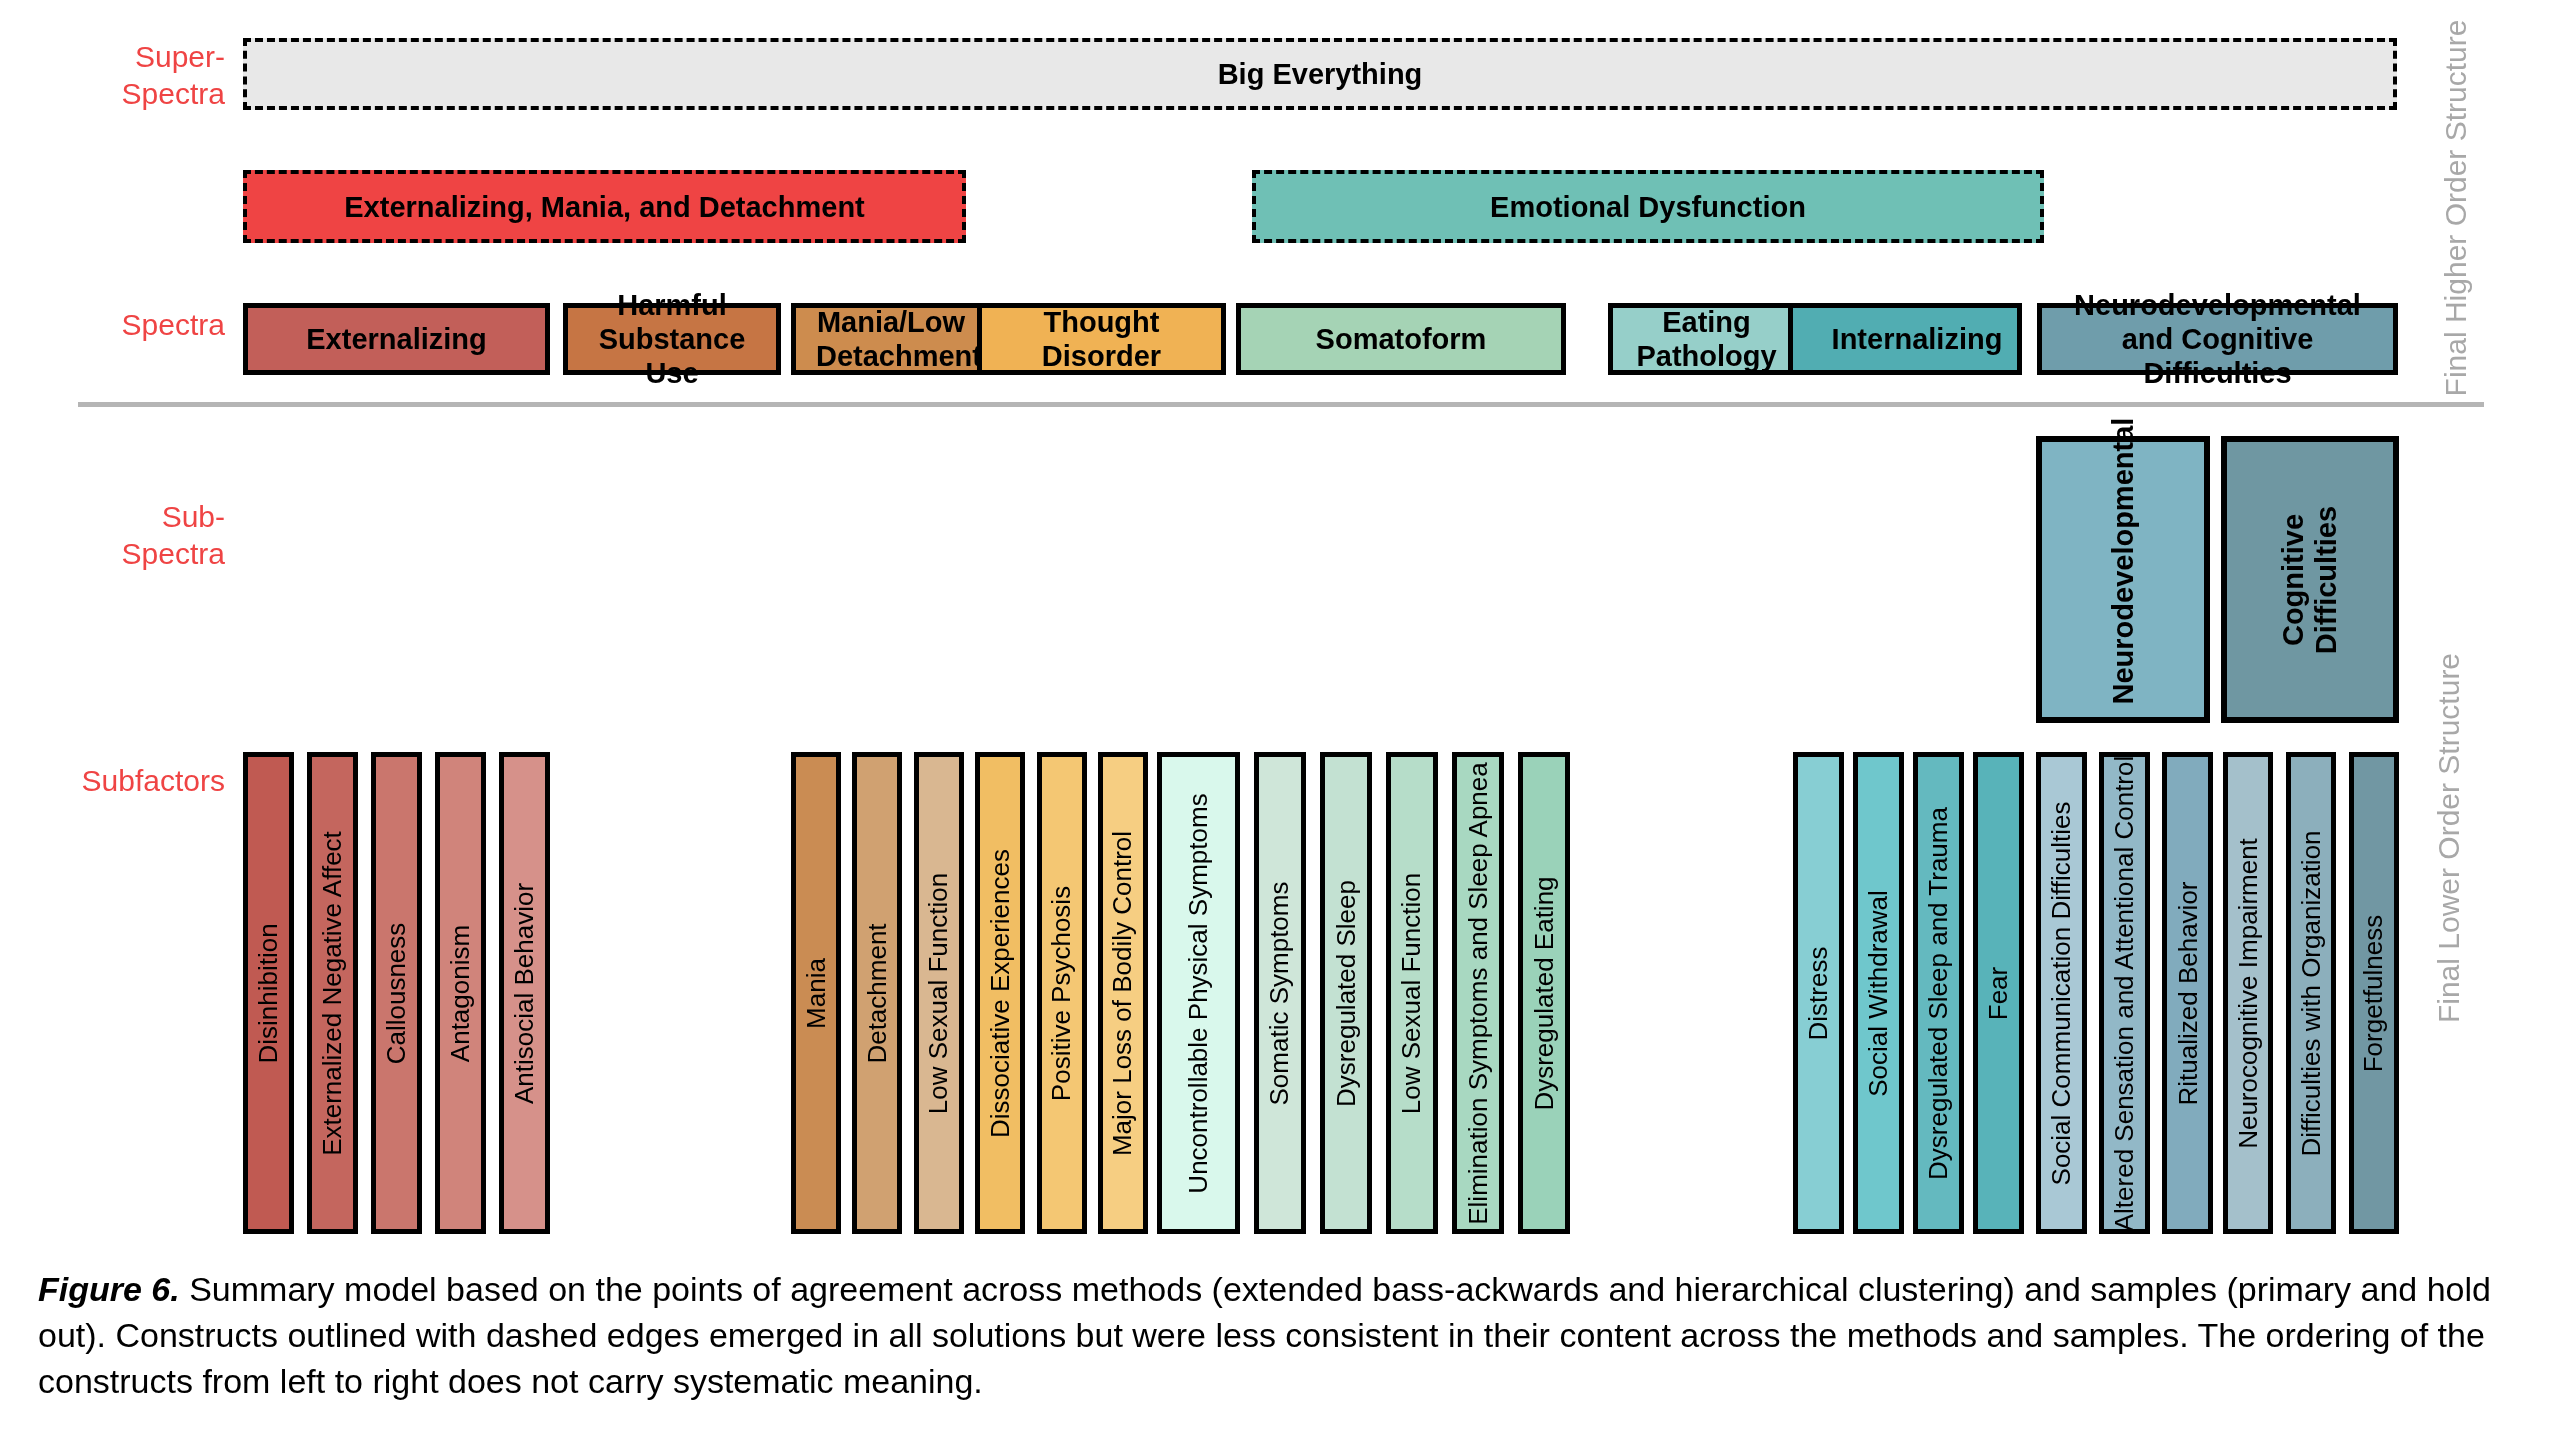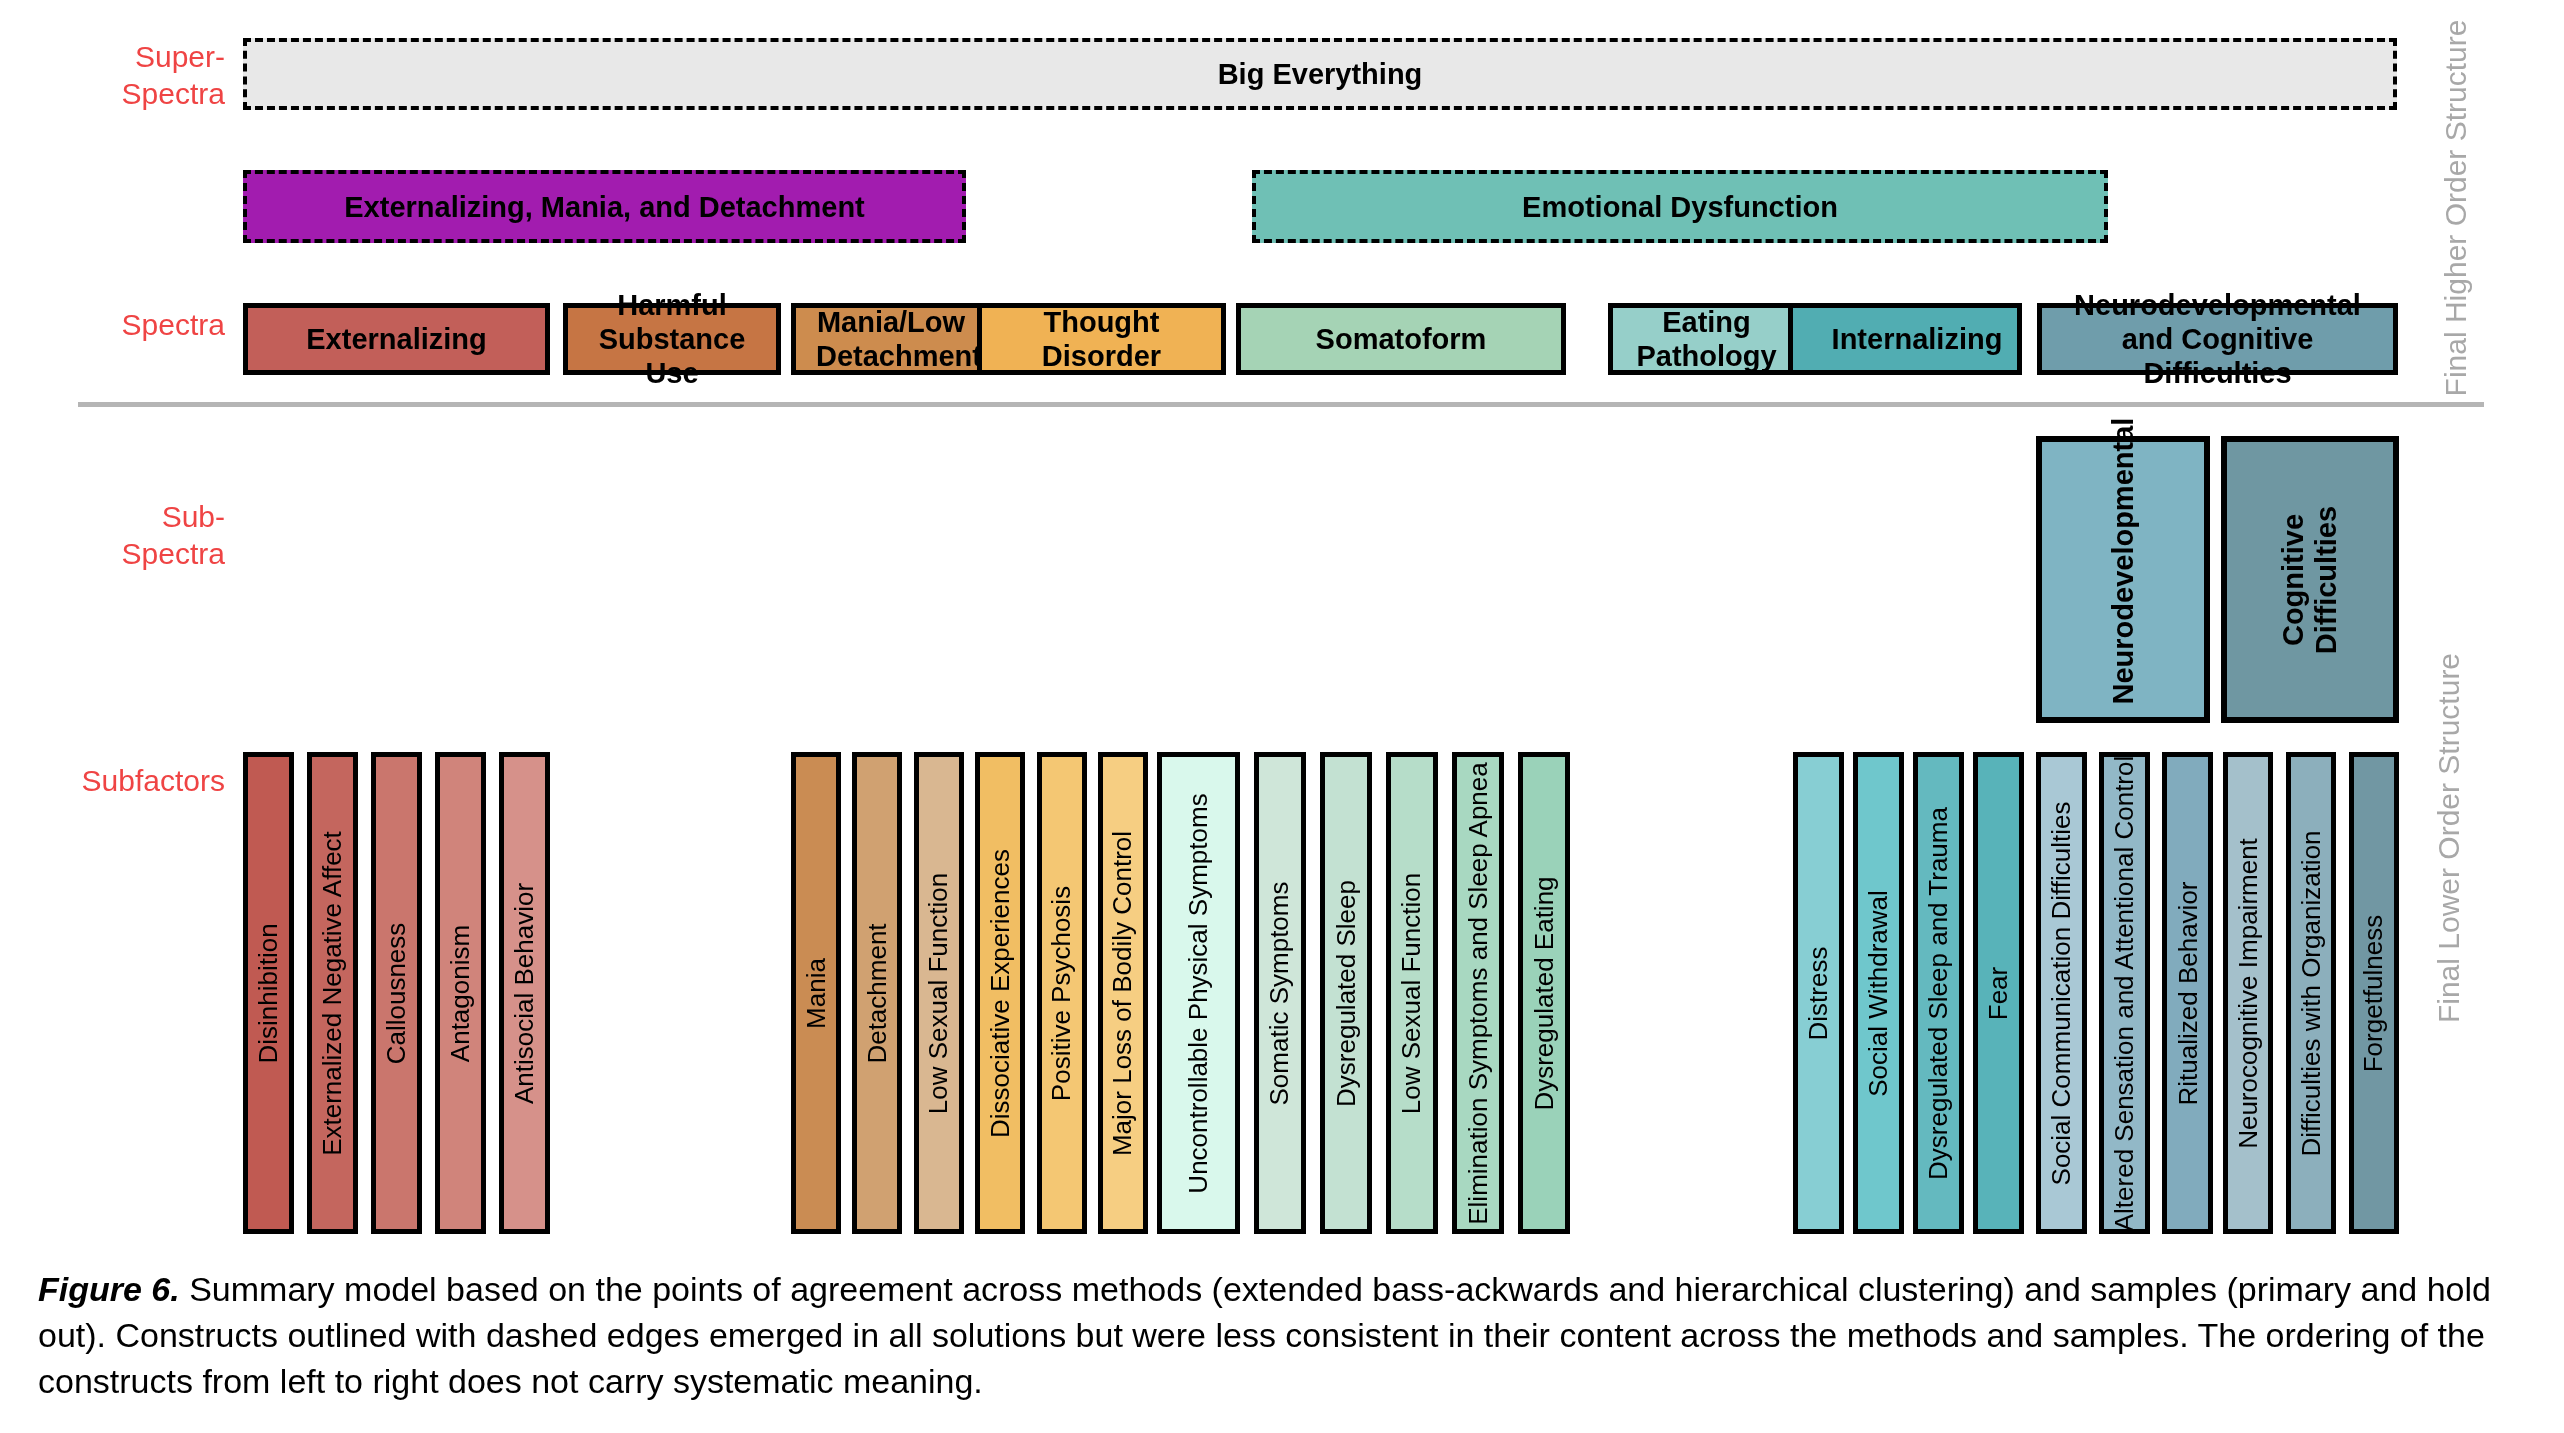--- a/index.html
+++ b/index.html
@@ -61,24 +61,24 @@
     <div>Subfactors</div>
   </div>
 
   <div class="sidelab" style="left:2248px; top:189px; width:420px; height:38px">Final Higher Order Structure</div>
   <div class="sidelab" style="left:2251px; top:819px; width:400px; height:38px">Final Lower Order Structure</div>
 
   <div class="box dashed" style="left: 243px; top: 38px; width: 2154px; height: 72px; background-color: rgb(232, 232, 232);">
     <span class="lbl">Big Everything</span>
   </div>
 
-  <div class="box dashed" style="left: 243px; top: 170px; width: 723px; height: 73px; background-color: #a21caf;">
+  <div class="box dashed" style="left: 243px; top: 170px; width: 723px; height: 73px; background-color: #ef4444;">
     <span class="lbl">Externalizing, Mania, and Detachment</span>
   </div>
-  <div class="box dashed" style="left: 1252px; top: 170px; width: 856px; height: 73px; background-color: rgb(111, 192, 181); text-align: right;">
+  <div class="box dashed" style="left: 1252px; top: 170px; width: 792px; height: 73px; background-color: rgb(111, 192, 181); text-align: right;">
     <span class="lbl">Emotional Dysfunction</span>
   </div>
 
   <div class="box" style="left: 563px; top: 303px; width: 218px; height: 72px; background-color: rgb(198, 117, 68);">
     <span class="lbl" style="max-width:195px">Harmful Substance Use</span>
   </div>
   <div class="box" style="left: 243px; top: 303px; width: 307px; height: 72px; background-color: rgb(194, 95, 89);">
     <span class="lbl">Externalizing</span>
   </div>
   <div class="box" style="left: 791px; top: 303px; width: 200px; height: 72px; background-color: rgb(205, 140, 78);">

